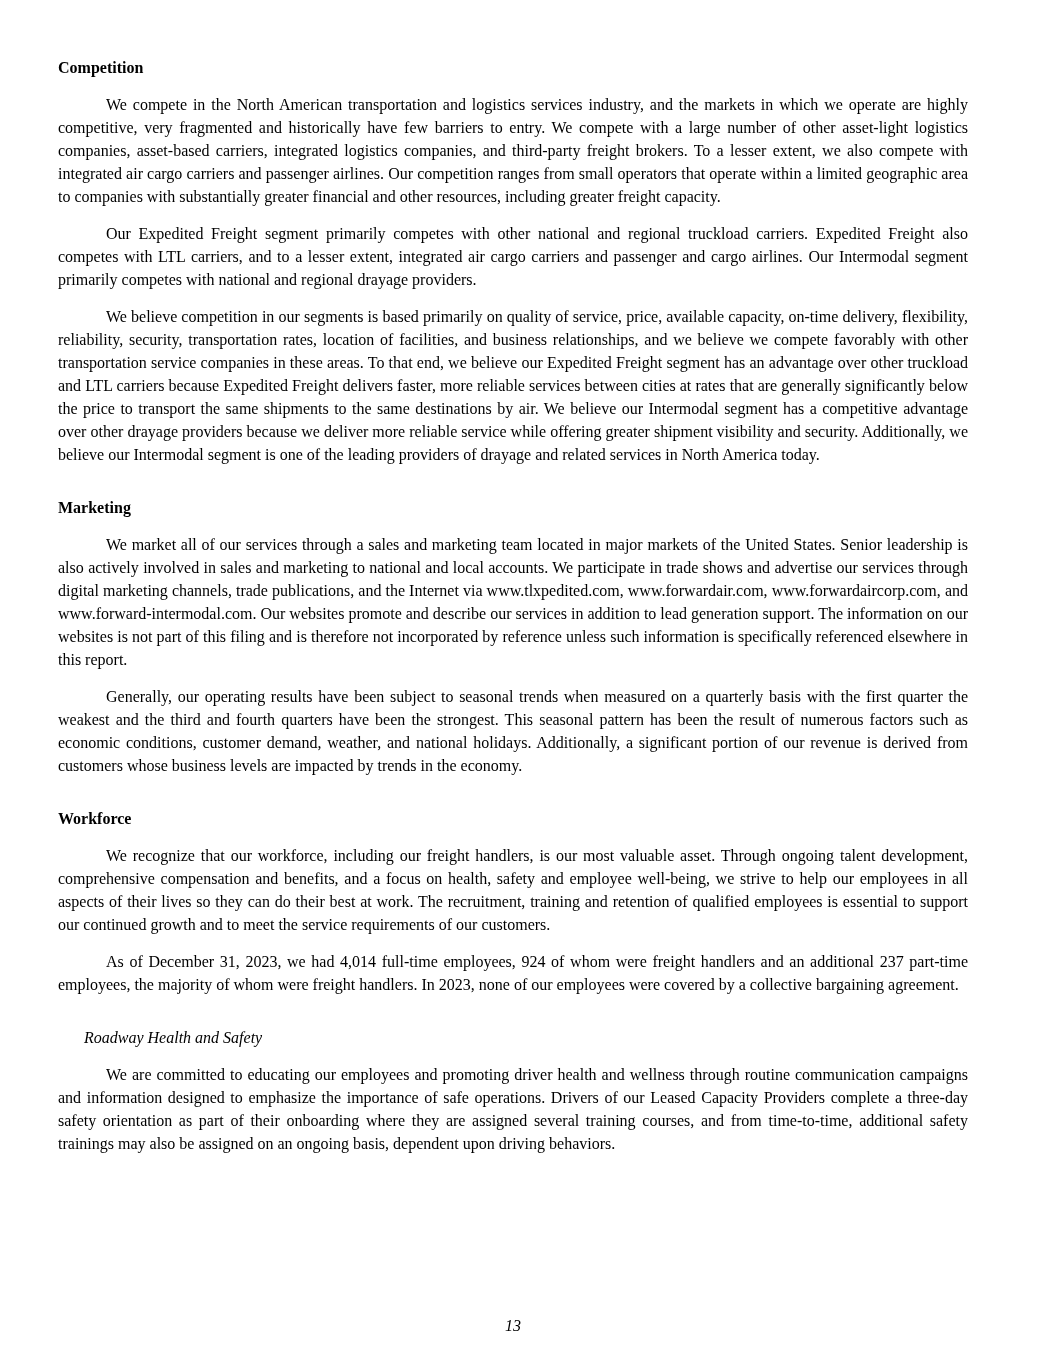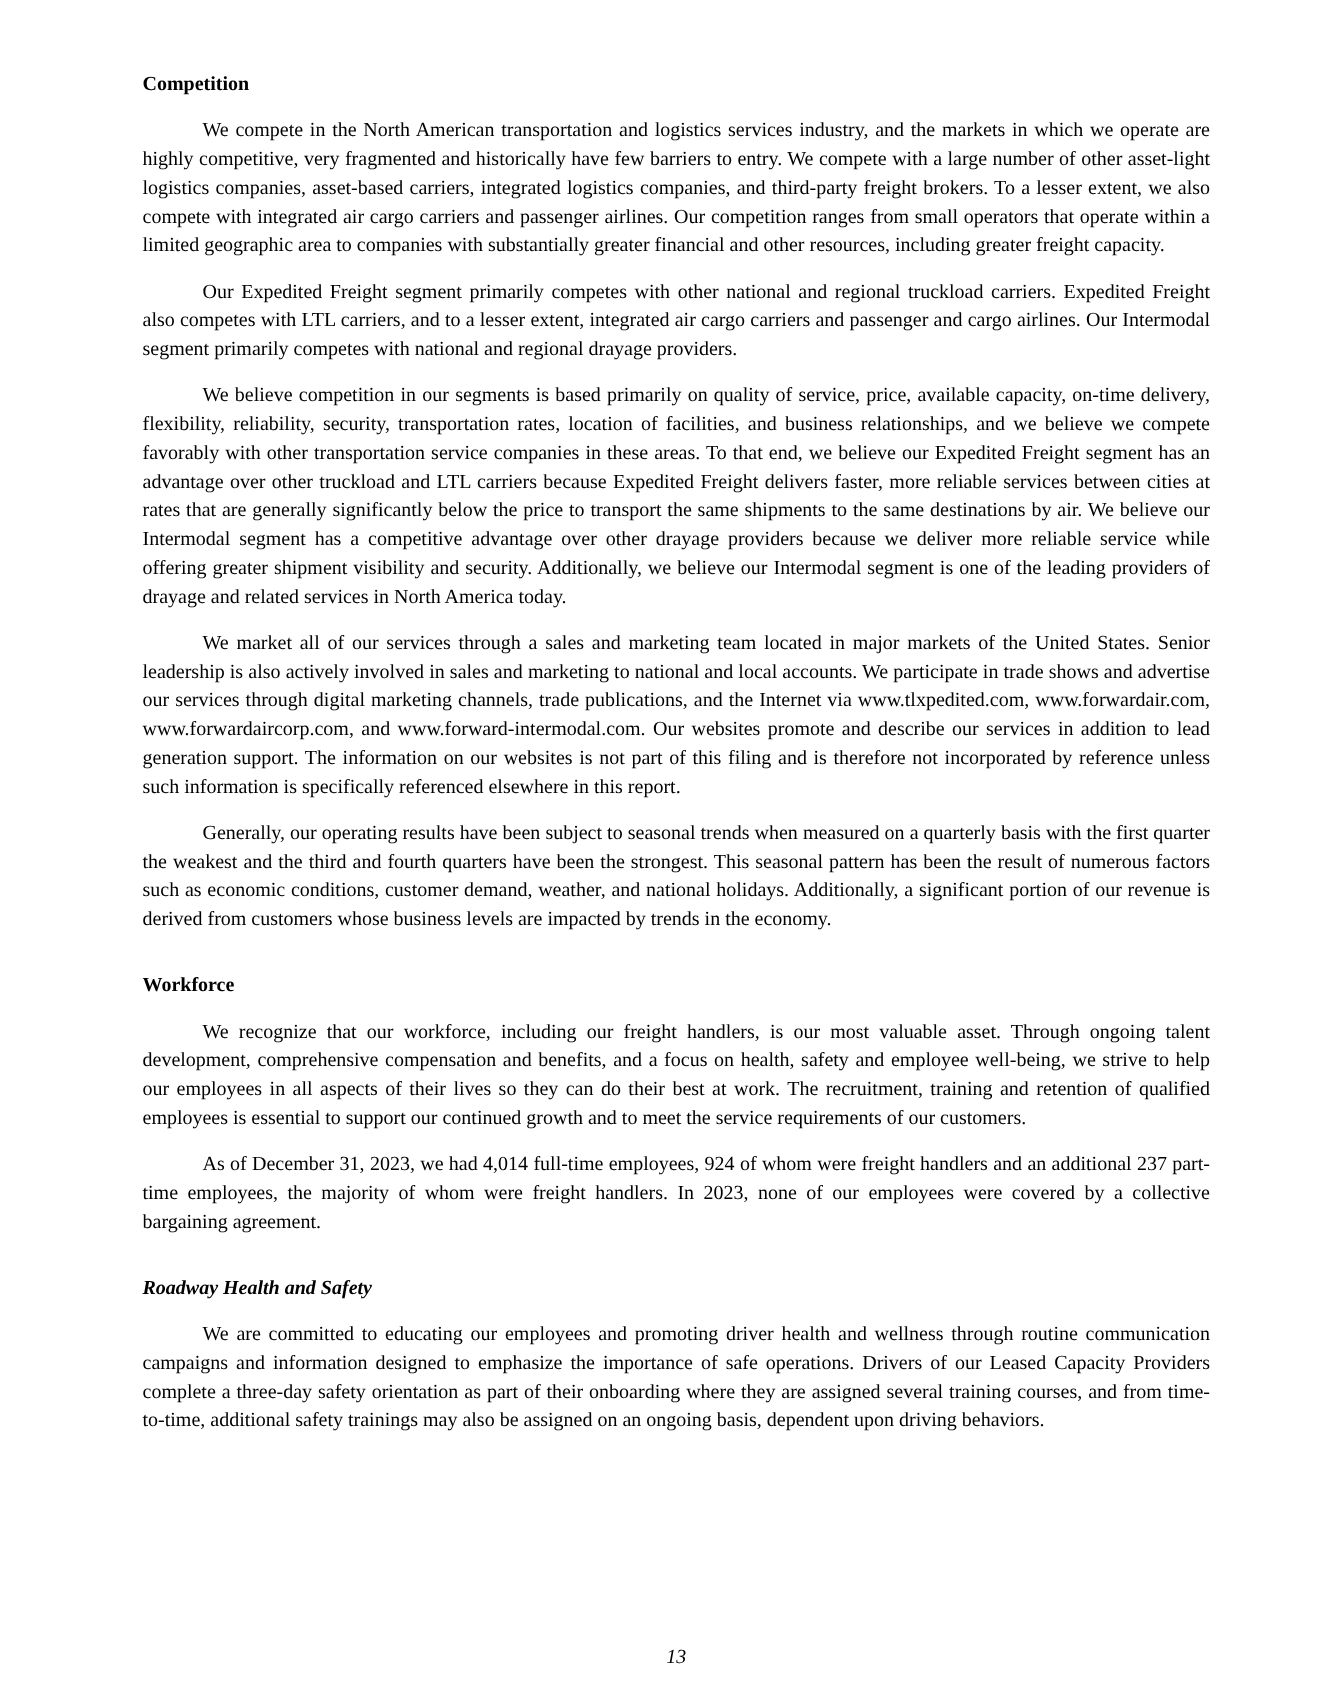--- a/index.html
+++ b/index.html
@@ -6,21 +6,21 @@
     margin: 0;
     padding: 0;
     background: #ffffff;
   }
   .page {
     position: relative;
     width: 1055px;
     height: 1365px;
     box-sizing: border-box;
     margin: 0 auto;
-    padding: 56px 87px 28px 114px;
+    padding: 56px 87px 28px 58px;
     background: #ffffff;
     color: #000000;
     font-family: "Liberation Serif", "DejaVu Serif", serif;
     font-size: 16px;
     line-height: 23px;
     display: flex;
     flex-direction: column;
     overflow: hidden;
   }
   .section {
@@ -31,22 +31,23 @@
     font-weight: bold;
     font-style: normal;
     line-height: 23px;
     margin: 16px 0 14px 0;
     text-align: left;
   }
   .section:first-child h2.section-heading {
     margin-top: 0;
   }
   h2.section-heading.italic {
-    font-weight: bold;
+    font-weight: normal;
     font-style: italic;
+    margin-left: 26px;
   }
   p.body-paragraph {
     margin: 0 0 14px 0;
     text-indent: 48px;
     text-align: justify;
     text-justify: inter-word;
   }
   .page-footer {
     margin-top: auto;
     text-align: center;
@@ -60,20 +61,21 @@
 <div class="page">
 
   <div class="section">
     <h2 class="section-heading">Competition</h2>
     <p class="body-paragraph">We compete in the North American transportation and logistics services industry, and the markets in which we operate are highly competitive, very fragmented and historically have few barriers to entry. We compete with a large number of other asset-light logistics companies, asset-based carriers, integrated logistics companies, and third-party freight brokers. To a lesser extent, we also compete with integrated air cargo carriers and passenger airlines. Our competition ranges from small operators that operate within a limited geographic area to companies with substantially greater financial and other resources, including greater freight capacity.</p>
     <p class="body-paragraph">Our Expedited Freight segment primarily competes with other national and regional truckload carriers. Expedited Freight also competes with LTL carriers, and to a lesser extent, integrated air cargo carriers and passenger and cargo airlines. Our Intermodal segment primarily competes with national and regional drayage providers.</p>
     <p class="body-paragraph">We believe competition in our segments is based primarily on quality of service, price, available capacity, on-time delivery, flexibility, reliability, security, transportation rates, location of facilities, and business relationships, and we believe we compete favorably with other transportation service companies in these areas. To that end, we believe our Expedited Freight segment has an advantage over other truckload and LTL carriers because Expedited Freight delivers faster, more reliable services between cities at rates that are generally significantly below the price to transport the same shipments to the same destinations by air. We believe our Intermodal segment has a competitive advantage over other drayage providers because we deliver more reliable service while offering greater shipment visibility and security. Additionally, we believe our Intermodal segment is one of the leading providers of drayage and related services in North America today.</p>
   </div>
 
   <div class="section">
+    <h2 class="section-heading">Marketing</h2>
     <p class="body-paragraph">We market all of our services through a sales and marketing team located in major markets of the United States. Senior leadership is also actively involved in sales and marketing to national and local accounts. We participate in trade shows and advertise our services through digital marketing channels, trade publications, and the Internet via www.tlxpedited.com, www.forwardair.com, www.forwardaircorp.com, and www.forward-intermodal.com. Our websites promote and describe our services in addition to lead generation support. The information on our websites is not part of this filing and is therefore not incorporated by reference unless such information is specifically referenced elsewhere in this report.</p>
   </div>
 
   <div class="section">
     <p class="body-paragraph">Generally, our operating results have been subject to seasonal trends when measured on a quarterly basis with the first quarter the weakest and the third and fourth quarters have been the strongest. This seasonal pattern has been the result of numerous factors such as economic conditions, customer demand, weather, and national holidays. Additionally, a significant portion of our revenue is derived from customers whose business levels are impacted by trends in the economy.</p>
   </div>
 
   <div class="section">
     <h2 class="section-heading">Workforce</h2>
     <p class="body-paragraph">We recognize that our workforce, including our freight handlers, is our most valuable asset. Through ongoing talent development, comprehensive compensation and benefits, and a focus on health, safety and employee well-being, we strive to help our employees in all aspects of their lives so they can do their best at work. The recruitment, training and retention of qualified employees is essential to support our continued growth and to meet the service requirements of our customers.</p>

